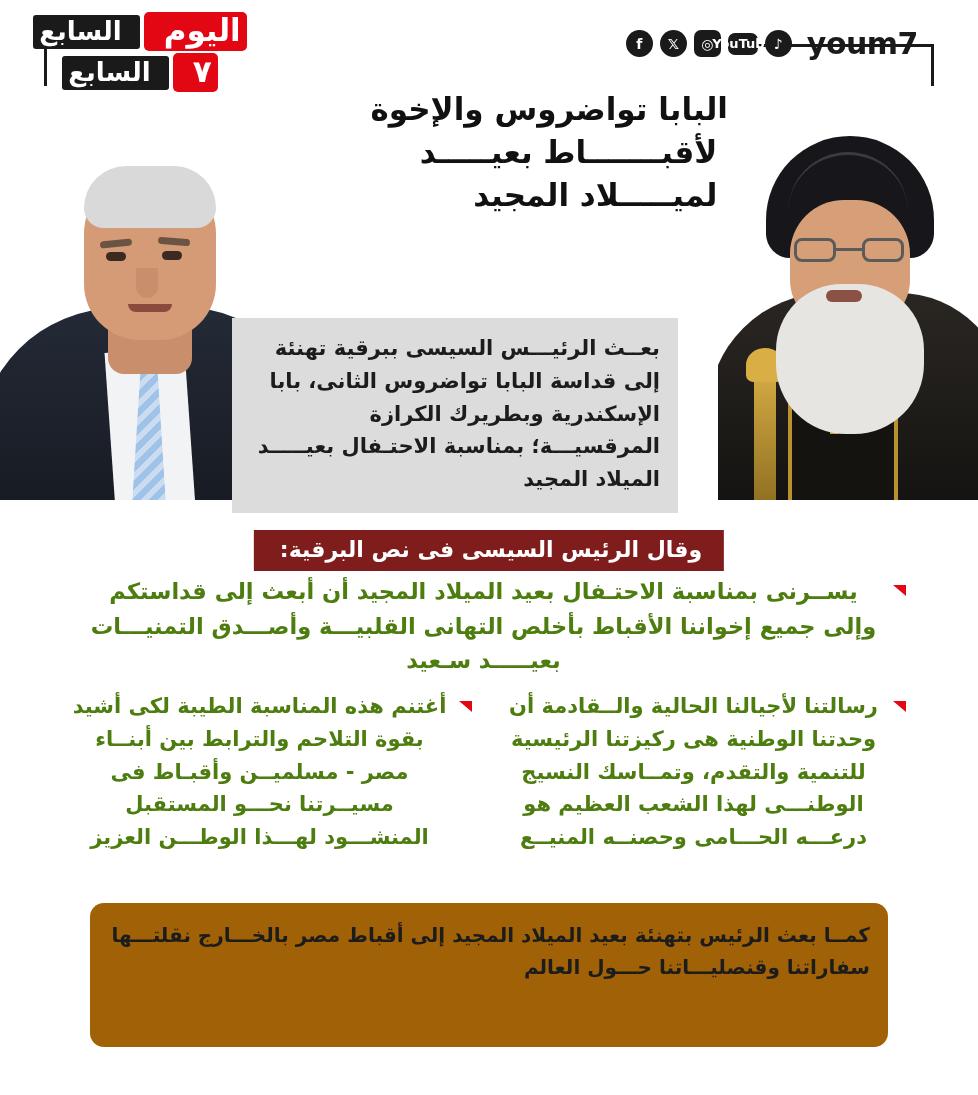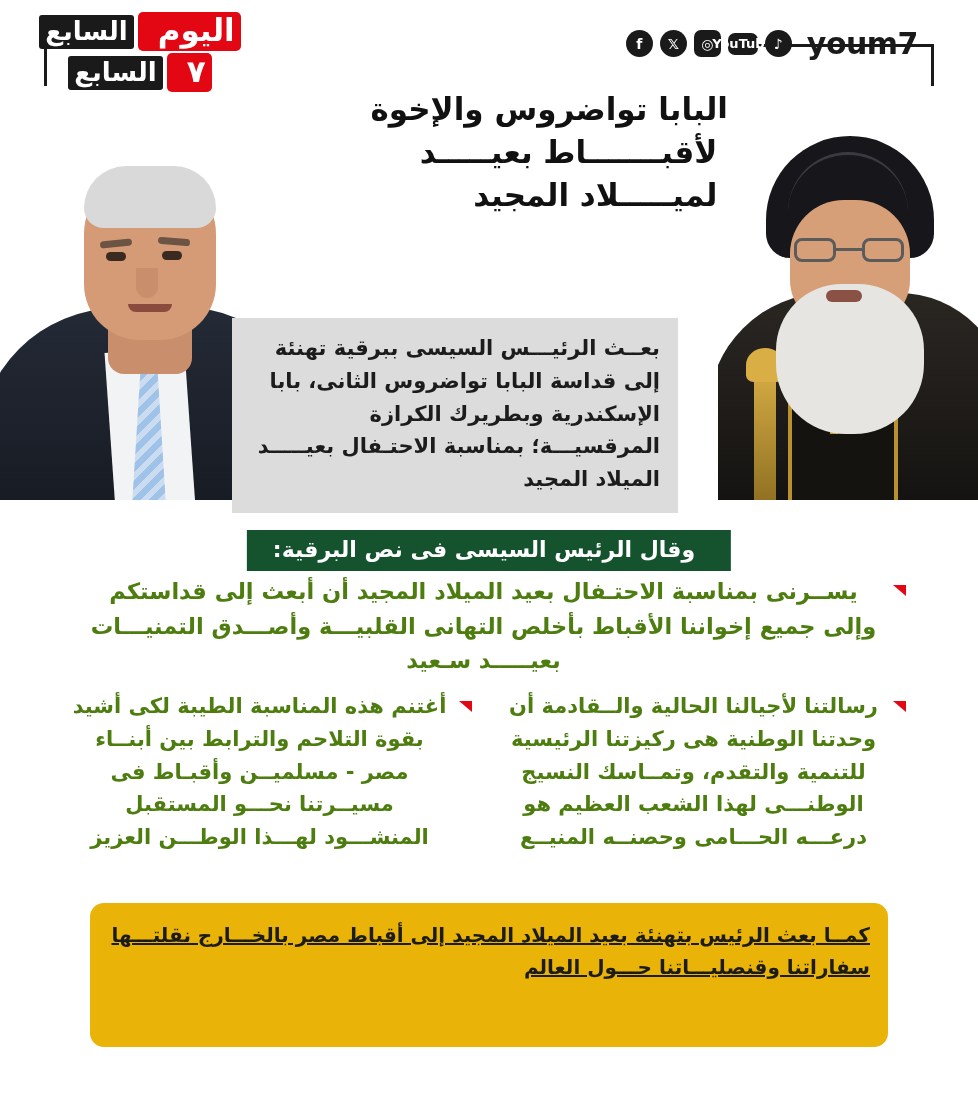--- a/index.html
+++ b/index.html
@@ -54,21 +54,21 @@
     line-height: 1;
     padding: 3px 6px 5px 20px;
     border-radius: 5px;
   }
   .logo-dark {
     background: #1a1a1a;
     color: #ffffff;
     font-weight: bold;
     font-size: 26px;
     line-height: 1;
-    padding: 3px 6px 5px 6px;
+    padding: 3px 18px 5px 6px;
     border-radius: 3px;
   }
 
   
   .social {
     position: absolute;
     right: 60px;
     top: 26px;
     display: flex;
     align-items: center;
@@ -292,25 +292,25 @@
     line-height: 1.56;
     color: #1c1c1c;
   }
 
   
   .banner {
     position: absolute;
     left: 50%;
     transform: translateX(-50%);
     top: 530px;
-    background: #14532d;
+    background: #7f1d1d;
     color: #ffffff;
     font-size: 22px;
     font-weight: bold;
-    padding: 7px 36px 9px 26px;
+    padding: 7px 22px 9px 26px;
     white-space: nowrap;
   }
 
   
   .quote-full {
     position: absolute;
     top: 574px;
     left: 88px;
     right: 72px;
     display: flex;
@@ -360,30 +360,29 @@
     bottom: 48px;
     left: 90px;
     right: 90px;
     display: flex;
     flex-direction: row;
     gap: 30px;
     direction: rtl;
   }
   .gbox {
     flex: 1 1 0;
-    background: #eab308;
+    background: #a16207;
     border-radius: 14px;
     padding: 16px 18px;
     text-align: right;
     font-size: 20px;
     font-weight: bold;
     line-height: 1.6;
     color: #1c1c1c;
     min-height: 144px;
-    text-decoration: underline;
   }
 </style>
 </head>
 <body>
 
 <div class="page">
 
   <div class="frame-line frame-top-left"></div>
   <div class="frame-line frame-top-right"></div>
   <div class="frame-line frame-side-left"></div>

